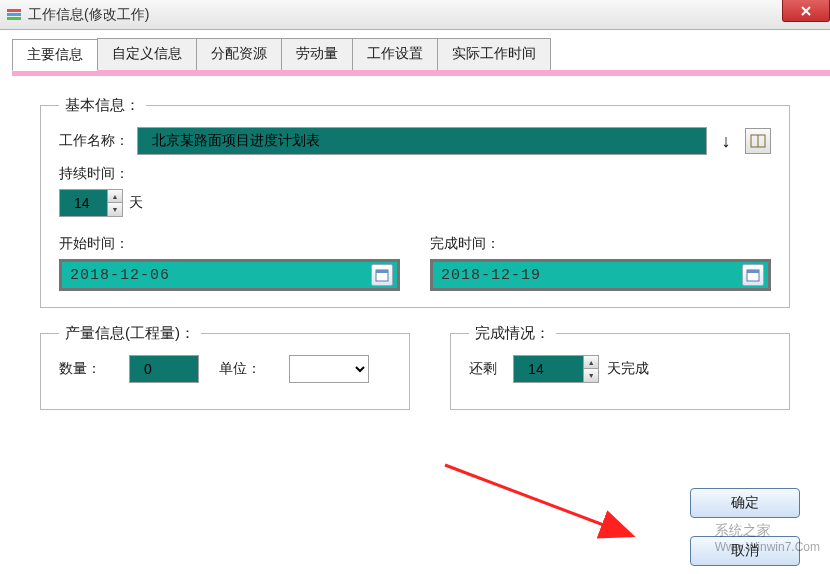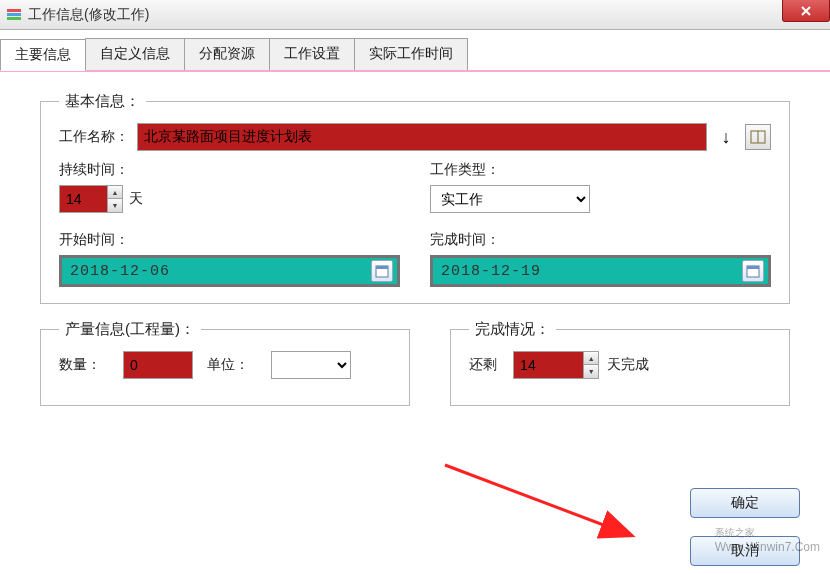--- a/index.html
+++ b/index.html
@@ -3,33 +3,33 @@
 <meta charset="utf-8">
 <style>
 * { box-sizing: border-box; margin: 0; padding: 0; }
 body { font-family: "Microsoft YaHei", sans-serif; font-size: 13px; background: #fff; width: 830px; height: 574px; overflow: hidden; position: relative; }
 
 .titlebar { height: 30px; background: linear-gradient(#f8f8f8, #e4e4e4); border-bottom: 1px solid #b0b0b0; display: flex; align-items: center; padding-left: 6px; position: relative; }
 .titlebar .icon { width: 16px; height: 16px; margin-right: 6px; display: inline-block; }
 .titlebar .title { color: #333; font-size: 14px; }
 .close-btn { position: absolute; right: 0; top: 0; width: 48px; height: 22px; background: linear-gradient(#e06060,#c83030); border: 1px solid #8a1a1a; border-top: none; border-radius: 0 0 3px 3px; display: flex; align-items: center; justify-content: center; color: #fff; font-weight: bold; cursor: pointer; }
 
-.tabs { display: flex; margin-top: 8px; border-bottom: 2px solid #f9a8d4; }
+.tabs { display: flex; margin-top: 8px; margin-left: 12px; border-bottom: 6px solid #f9a8d4; }
 .tab { padding: 6px 14px; border: 1px solid #a0a0a0; border-bottom: none; background: #f0f0f0; margin-right: -1px; cursor: pointer; font-size: 14px; color: #1a1a1a; }
 .tab.active { background: #fff; position: relative; top: 1px; border-bottom: 1px solid #fff; font-weight: 500; }
 
 .content { padding: 20px 40px 10px 40px; }
 
 fieldset { border: 1px solid #b8b8b8; padding: 12px 18px 16px 18px; margin-bottom: 16px; position: relative; }
 legend { padding: 0 6px; font-size: 15px; color: #222; }
 
 .row { display: flex; align-items: center; margin-bottom: 10px; }
 .label { font-size: 14px; color: #222; margin-right: 8px; white-space: nowrap; }
 
-input[type="text"] { font-family: inherit; font-size: 14px; padding: 4px 6px; border: 1px solid #a0a0a0; background: #b91c1c; height: 28px; }
+input[type="text"] { font-family: inherit; font-size: 14px; padding: 4px 14px; border: 1px solid #a0a0a0; background: #0f766e; height: 28px; }
 .name-input { flex: 1; height: 30px; }
 
 .spinner { display: flex; align-items: stretch; }
 .spinner input { width: 48px; border-right: none; }
 .spinner .spins { display: flex; flex-direction: column; border: 1px solid #a0a0a0; }
 .spinner .spins div { width: 14px; height: 13px; background: linear-gradient(#fafafa,#d8d8d8); font-size: 7px; display: flex; align-items: center; justify-content: center; cursor: pointer; color: #444; }
 .spinner .spins div:first-child { border-bottom: 1px solid #a0a0a0; }
 
 select, .select-like { font-family: inherit; font-size: 14px; height: 28px; border: 1px solid #a0a0a0; background: #fff; padding: 2px 6px; }
 
@@ -44,21 +44,21 @@
 
 .bottom-sets { display: flex; gap: 40px; align-items: flex-start; }
 .bottom-sets fieldset { flex: 1; }
 
 .footer { position: absolute; bottom: 8px; right: 30px; display: flex; gap: 18px; flex-direction: column; }
 .btn { width: 110px; height: 30px; border: 1px solid #5a7aa8; border-radius: 4px; background: linear-gradient(#f4f9ff,#cfe0f4); cursor: pointer; font-size: 14px; display: flex; align-items: center; justify-content: center; color: #222; }
 
 .arrow-overlay { position: absolute; left: 440px; top: 460px; pointer-events: none; }
 
 .watermark { position: absolute; right: 10px; bottom: 20px; font-size: 12px; color: rgba(0,0,0,0.35); pointer-events: none; }
-.watermark .cn { font-size: 10px; }
+.watermark .cn { font-size: 14px; }
 </style>
 </head>
 <body>
 
 <div class="titlebar">
   <span class="icon">
     <svg viewBox="0 0 16 16">
         <rect x="1" y="2" width="14" height="3" fill="#e05050"></rect>
         <rect x="1" y="6" width="14" height="3" fill="#50a0e0"></rect>
         <rect x="1" y="10" width="14" height="3" fill="#50c050"></rect>
@@ -69,20 +69,21 @@
     <svg width="12" height="12" viewBox="0 0 12 12">
         <path d="M2 2 L10 10 M10 2 L2 10" stroke="#fff" stroke-width="2"></path>
       </svg>
   </div>
 </div>
 
 <div class="tabs">
   <div class="tab active">主要信息</div>
   <div class="tab">自定义信息</div>
   <div class="tab">分配资源</div>
+  <div class="tab">劳动量</div>
   <div class="tab">工作设置</div>
   <div class="tab">实际工作时间</div>
 </div>
 
 <div class="content">
 
   <fieldset>
     <legend>基本信息：</legend>
 
     <div class="row">
@@ -104,26 +105,20 @@
           <div class="spinner">
             <input type="text" value="14" style="">
             <div class="spins">
                 <div>▲</div>
                 <div>▼</div>
               </div>
           </div>
           <span class="label">天</span>
         </div>
       </div>
-      <div class="col" style="text-align:left;">
-        <div class="label" style="margin-bottom:6px;">工作类型：</div>
-        <select class="select-like" style="width:160px;">
-          <option>实工作</option>
-        </select>
-      </div>
     </div>
 
     <div class="cols" style="margin-top:18px;">
       <div class="col">
         <div class="label" style="margin-bottom:6px;">开始时间：</div>
         <div class="date-input">
           <span>2018-12-06</span>
           <span class="cal-icon">
               <svg viewBox="0 0 14 14">
                 <rect x="1" y="2" width="12" height="11" fill="#fff" stroke="#5a7aa8"></rect>
@@ -143,21 +138,21 @@
               </svg>
             </span>
         </div>
       </div>
     </div>
   </fieldset>
 
   <div class="bottom-sets">
     <fieldset style="flex:1.1;">
       <legend>产量信息(工程量)：</legend>
-      <div class="row" style="gap:14px;">
+      <div class="row" style="gap:20px;">
         <span class="label">数量：</span>
         <input type="text" style="width: 70px;" value="0">
         <span class="label">单位：</span>
         <select class="select-like" style="width:80px;"><option></option></select>
       </div>
     </fieldset>
 
     <fieldset style="flex:1;">
       <legend>完成情况：</legend>
       <div class="row" style="gap:8px;">

